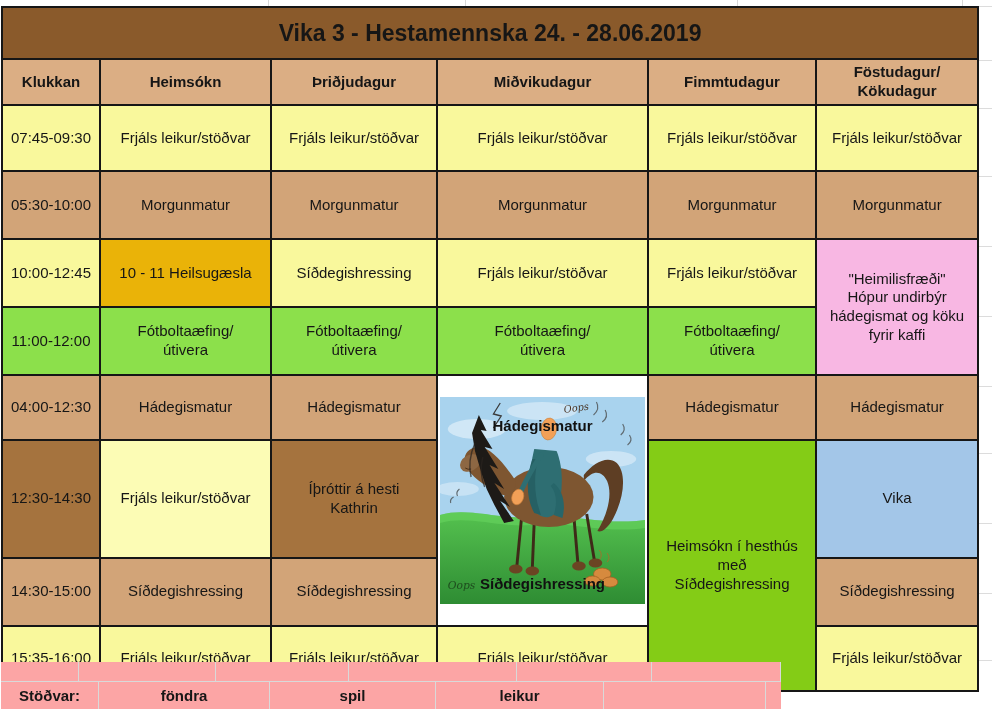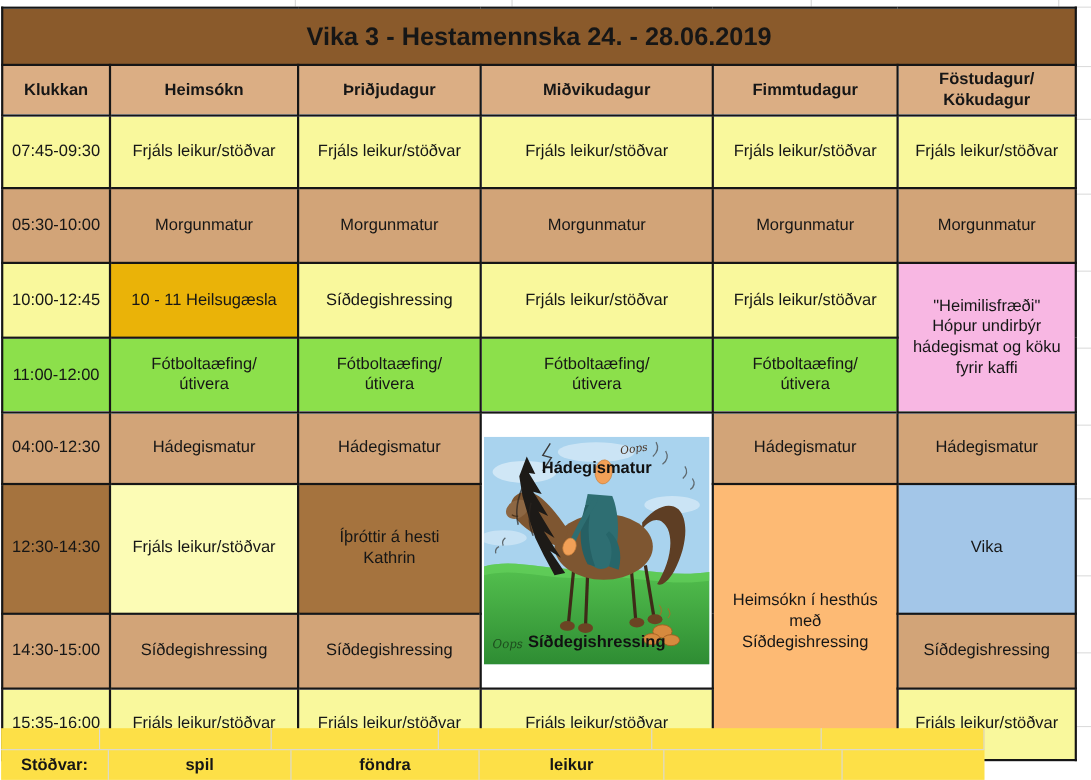--- a/index.html
+++ b/index.html
@@ -31,34 +31,34 @@
   tr.header-row td { background:#dbae84; font-weight:bold; }
   .bold { font-weight:normal; }
   .yellow   { background:#f9f89c; }
   .lyellow  { background:#fcfcb5; }
   .tan      { background:#d2a478; }
   .green    { background:#8ce04b; }
   .pink     { background:#f8b7e3; }
   .whitebg  { background:#eab308; }
   .blue     { background:#a3c6e8; }
   .midbrown { background:#a5733e; }
-  .darkbrown{ background:#fdba74; }
+  .darkbrown{ background:#84cc16; }
 
   td.image-cell { padding:0; }
   .img-wrap { position:relative; width:100%; height:207px; }
   .img-wrap svg { position:absolute; inset:0; width:100%; height:100%; }
   .img-overlay-top, .img-overlay-bottom {
     position:absolute; left:0; right:0; text-align:center;
     font-weight:bold; font-size:15px; color:#111;
   }
   .img-overlay-top { top:20px; }
   .img-overlay-bottom { bottom:10px; }
 
   
-  .bottom-section { position:absolute; left:1px; top:662px; width:894px; background:#fde047; }
+  .bottom-section { position:absolute; left:1px; top:662px; width:780px; background:#fca5a5; }
   .grid-row { display:flex; }
   .grid-row .gcell { border-right:1px solid #d9d9d9; height:100%; }
   .empty-row { height:20px; border-bottom:1px solid #d9d9d9; }
   .stations-row { height:27px; align-items:center; }
   .stations-row .gcell {
     display:flex; align-items:center; justify-content:center;
     font-weight:bold; font-size:15px;
   }
   .w0{width:98px}.w1{width:171px}.w2{width:166px}.w3{width:211px}.w4{width:168px}.w5{width:162px}
 </style>
@@ -259,20 +259,20 @@
     <div class="grid-row empty-row">
       <div class="gcell w0"></div>
         <div class="gcell w1"></div>
         <div class="gcell w2"></div>
       <div class="gcell w3"></div>
         <div class="gcell w4"></div>
         <div class="gcell w5"></div>
     </div>
     <div class="grid-row stations-row">
       <div class="gcell w0">Stöðvar:</div>
+      <div class="gcell w1">föndra</div>
       <div class="gcell w2">spil</div>
-      <div class="gcell w1">föndra</div>
       <div class="gcell w4">leikur</div>
       <div class="gcell w5"></div>
     </div>
   </div>
 
 </div>
 
 </body></html>

